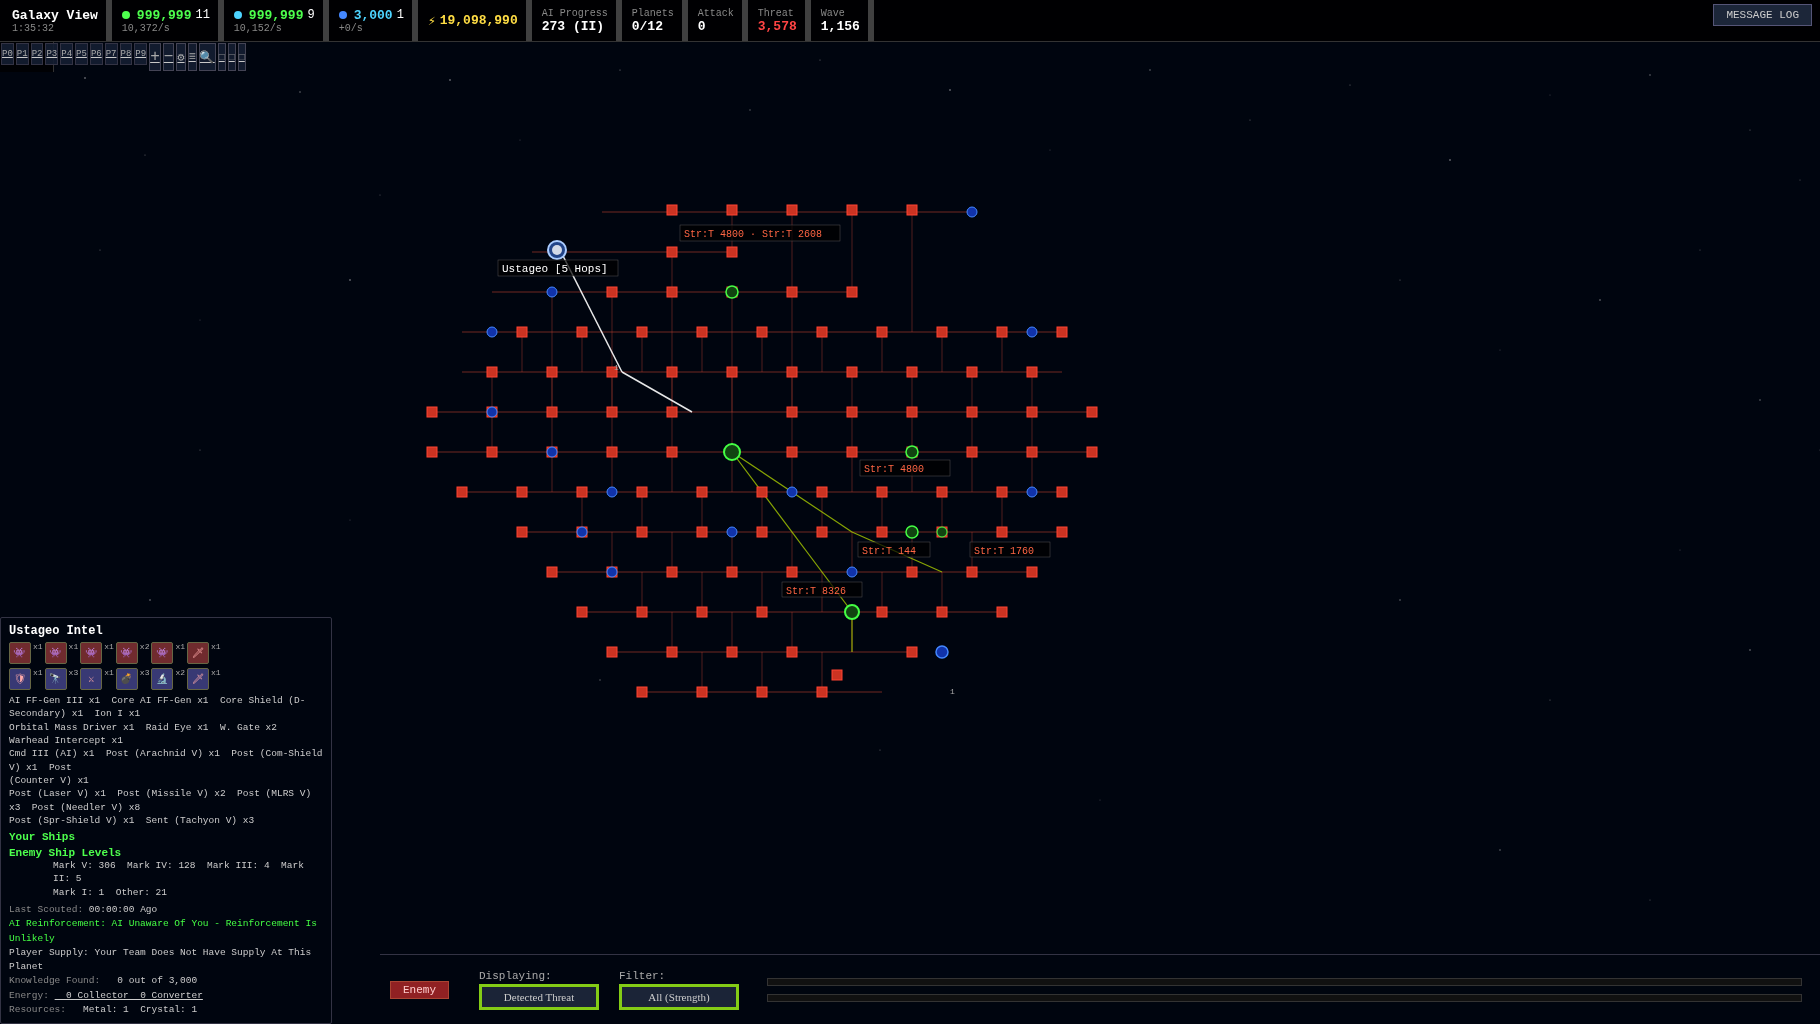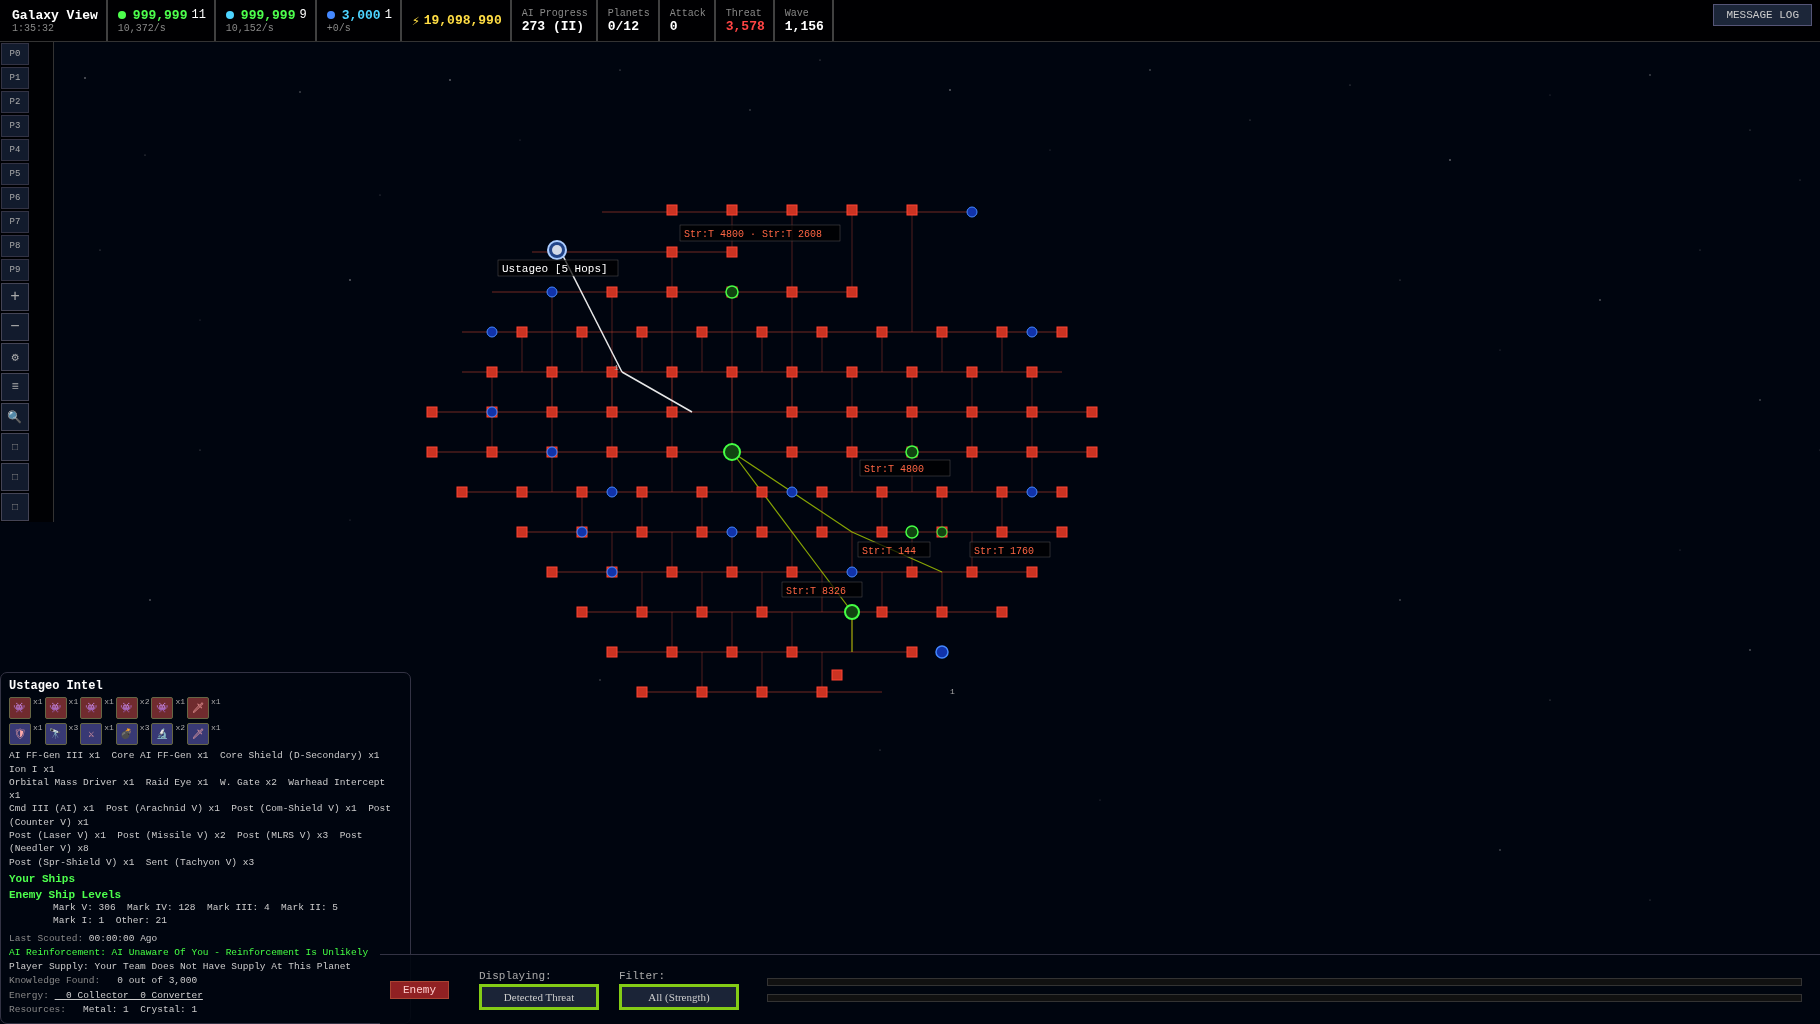--- a/index.html
+++ b/index.html
@@ -34,21 +34,21 @@
       z-index: 100;
       padding: 0 4px;
       gap: 2px;
     }
 
     .hud-section {
       display: flex;
       flex-direction: column;
       align-items: flex-start;
       padding: 2px 8px;
-      border-right: 2px solid #404040;
+      border-right: 6px solid #404040;
       height: 100%;
       justify-content: center;
     }
 
     .hud-label {
       font-size: 10px;
       color: #888;
     }
 
     .hud-value {
@@ -92,21 +92,22 @@
     
     #left-panel {
       position: absolute;
       top: 42px;
       left: 0;
       width: 54px;
       background: rgba(0,0,0,0.7);
       border-right: 1px solid #333;
       z-index: 100;
       display: flex;
-      flex-direction: column;
+      flex-direction: row;
+      text-decoration: underline;
     }
 
     .left-btn {
       width: 28px;
       height: 22px;
       background: rgba(20,30,50,0.9);
       border: 1px solid #334;
       color: #aaa;
       font-size: 9px;
       display: flex;
@@ -137,24 +138,24 @@
       right: 0;
       bottom: 0;
       z-index: 1;
     }
 
     
     #bottom-panel {
       position: absolute;
       bottom: 0;
       left: 0;
-      width: 411px;
+      width: 332px;
       background: rgba(0,5,15,0.92);
       border: 1px solid #334;
-      border-radius: 7px;
+      border-radius: 2px;
       z-index: 100;
       padding: 6px 8px;
     }
 
     .intel-title {
       color: #ffffff;
       font-size: 12px;
       font-weight: bold;
       margin-bottom: 4px;
     }

